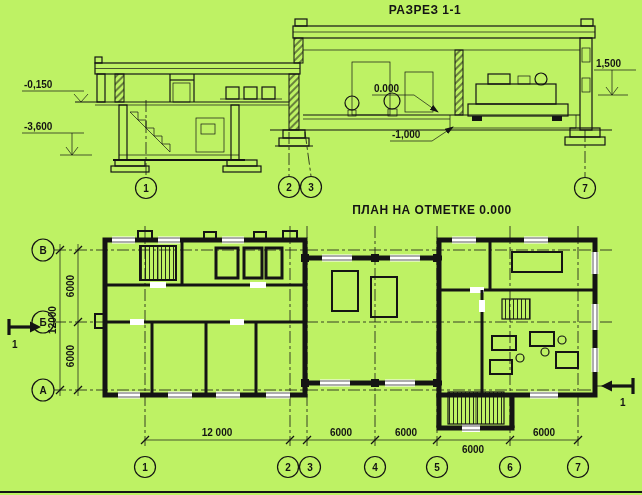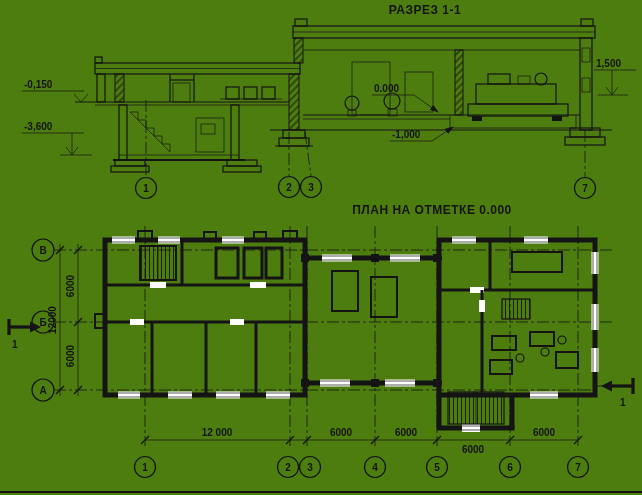--- a/index.html
+++ b/index.html
@@ -1,16 +1,16 @@
 <!DOCTYPE html>
 <html><head>
 <meta charset="utf-8">
 <style>
   html,body{margin:0;padding:0;background:#ffffff;}
-  .page{width:642px;height:495px;background:#4d7c0f;position:relative;overflow:hidden;
+  .page{width:642px;height:495px;background:#bef264;position:relative;overflow:hidden;
         font-family:"Liberation Sans","DejaVu Sans",sans-serif;}
   svg{display:block;}
   svg text{font-family:"Liberation Sans","DejaVu Sans",sans-serif;fill:#141414;}
   .ttl{font-size:12px;font-weight:bold;letter-spacing:.5px;}
   .dim{font-size:10px;font-weight:bold;}
   .bub{font-size:10px;font-weight:bold;}
   .s1{stroke:#141414;stroke-width:1.2;fill:none;}
   .s2{stroke:#141414;stroke-width:2;fill:none;}
   .s3{stroke:#141414;stroke-width:3;fill:none;}
   .s5{stroke:#141414;stroke-width:5;fill:none;}

